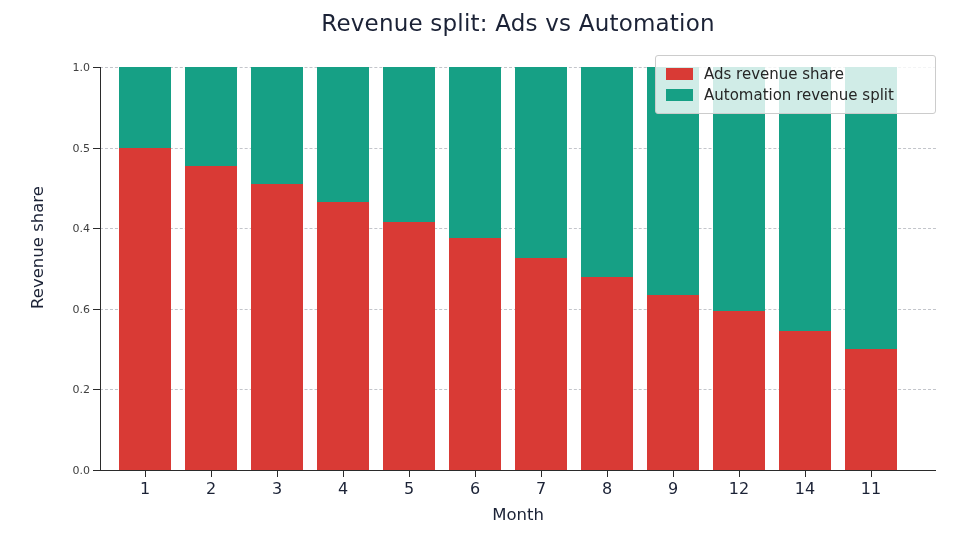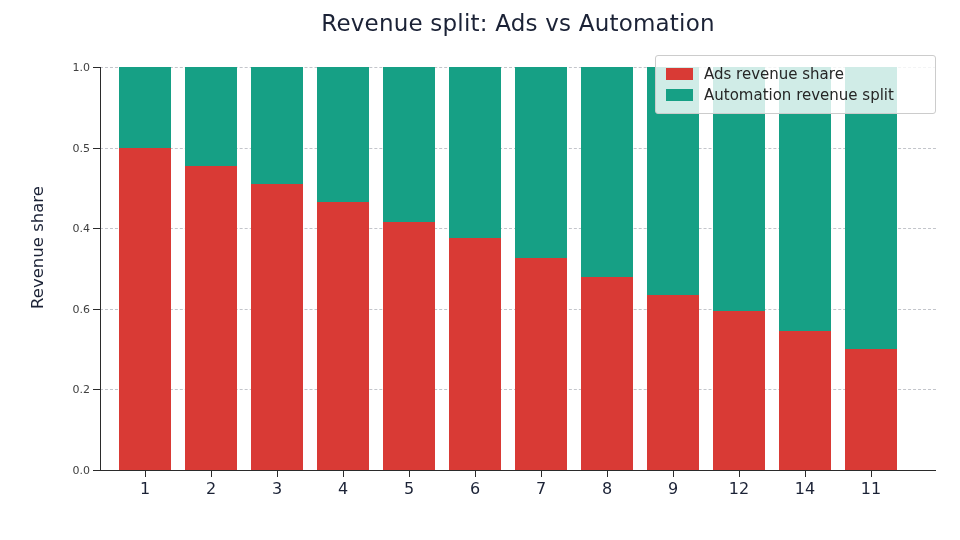--- a/index.html
+++ b/index.html
@@ -299,20 +299,21 @@
       <div class="xtick-mark" style="left: 673px;"></div>
       <div class="xtick-label" style="left: 673px;">9</div>
       <div class="xtick-mark" style="left: 739px;"></div>
       <div class="xtick-label" style="left: 739px;">12</div>
       <div class="xtick-mark" style="left: 805px;"></div>
       <div class="xtick-label" style="left: 805px;">14</div>
       <div class="xtick-mark" style="left: 871px;"></div>
       <div class="xtick-label" style="left: 871px;">11</div>
     </div>
 
+  <div id="xlabel">Month</div>
   <div id="ylabel">Revenue share</div>
 
   <div id="legend">
       <div class="legend-row">
         <span class="legend-swatch" style="background: rgb(217, 58, 53);"></span>
         <span class="legend-label">Ads revenue share</span>
       </div>
       <div class="legend-row">
         <span class="legend-swatch" style="background: rgb(22, 160, 133);"></span>
         <span class="legend-label">Automation revenue split</span>

